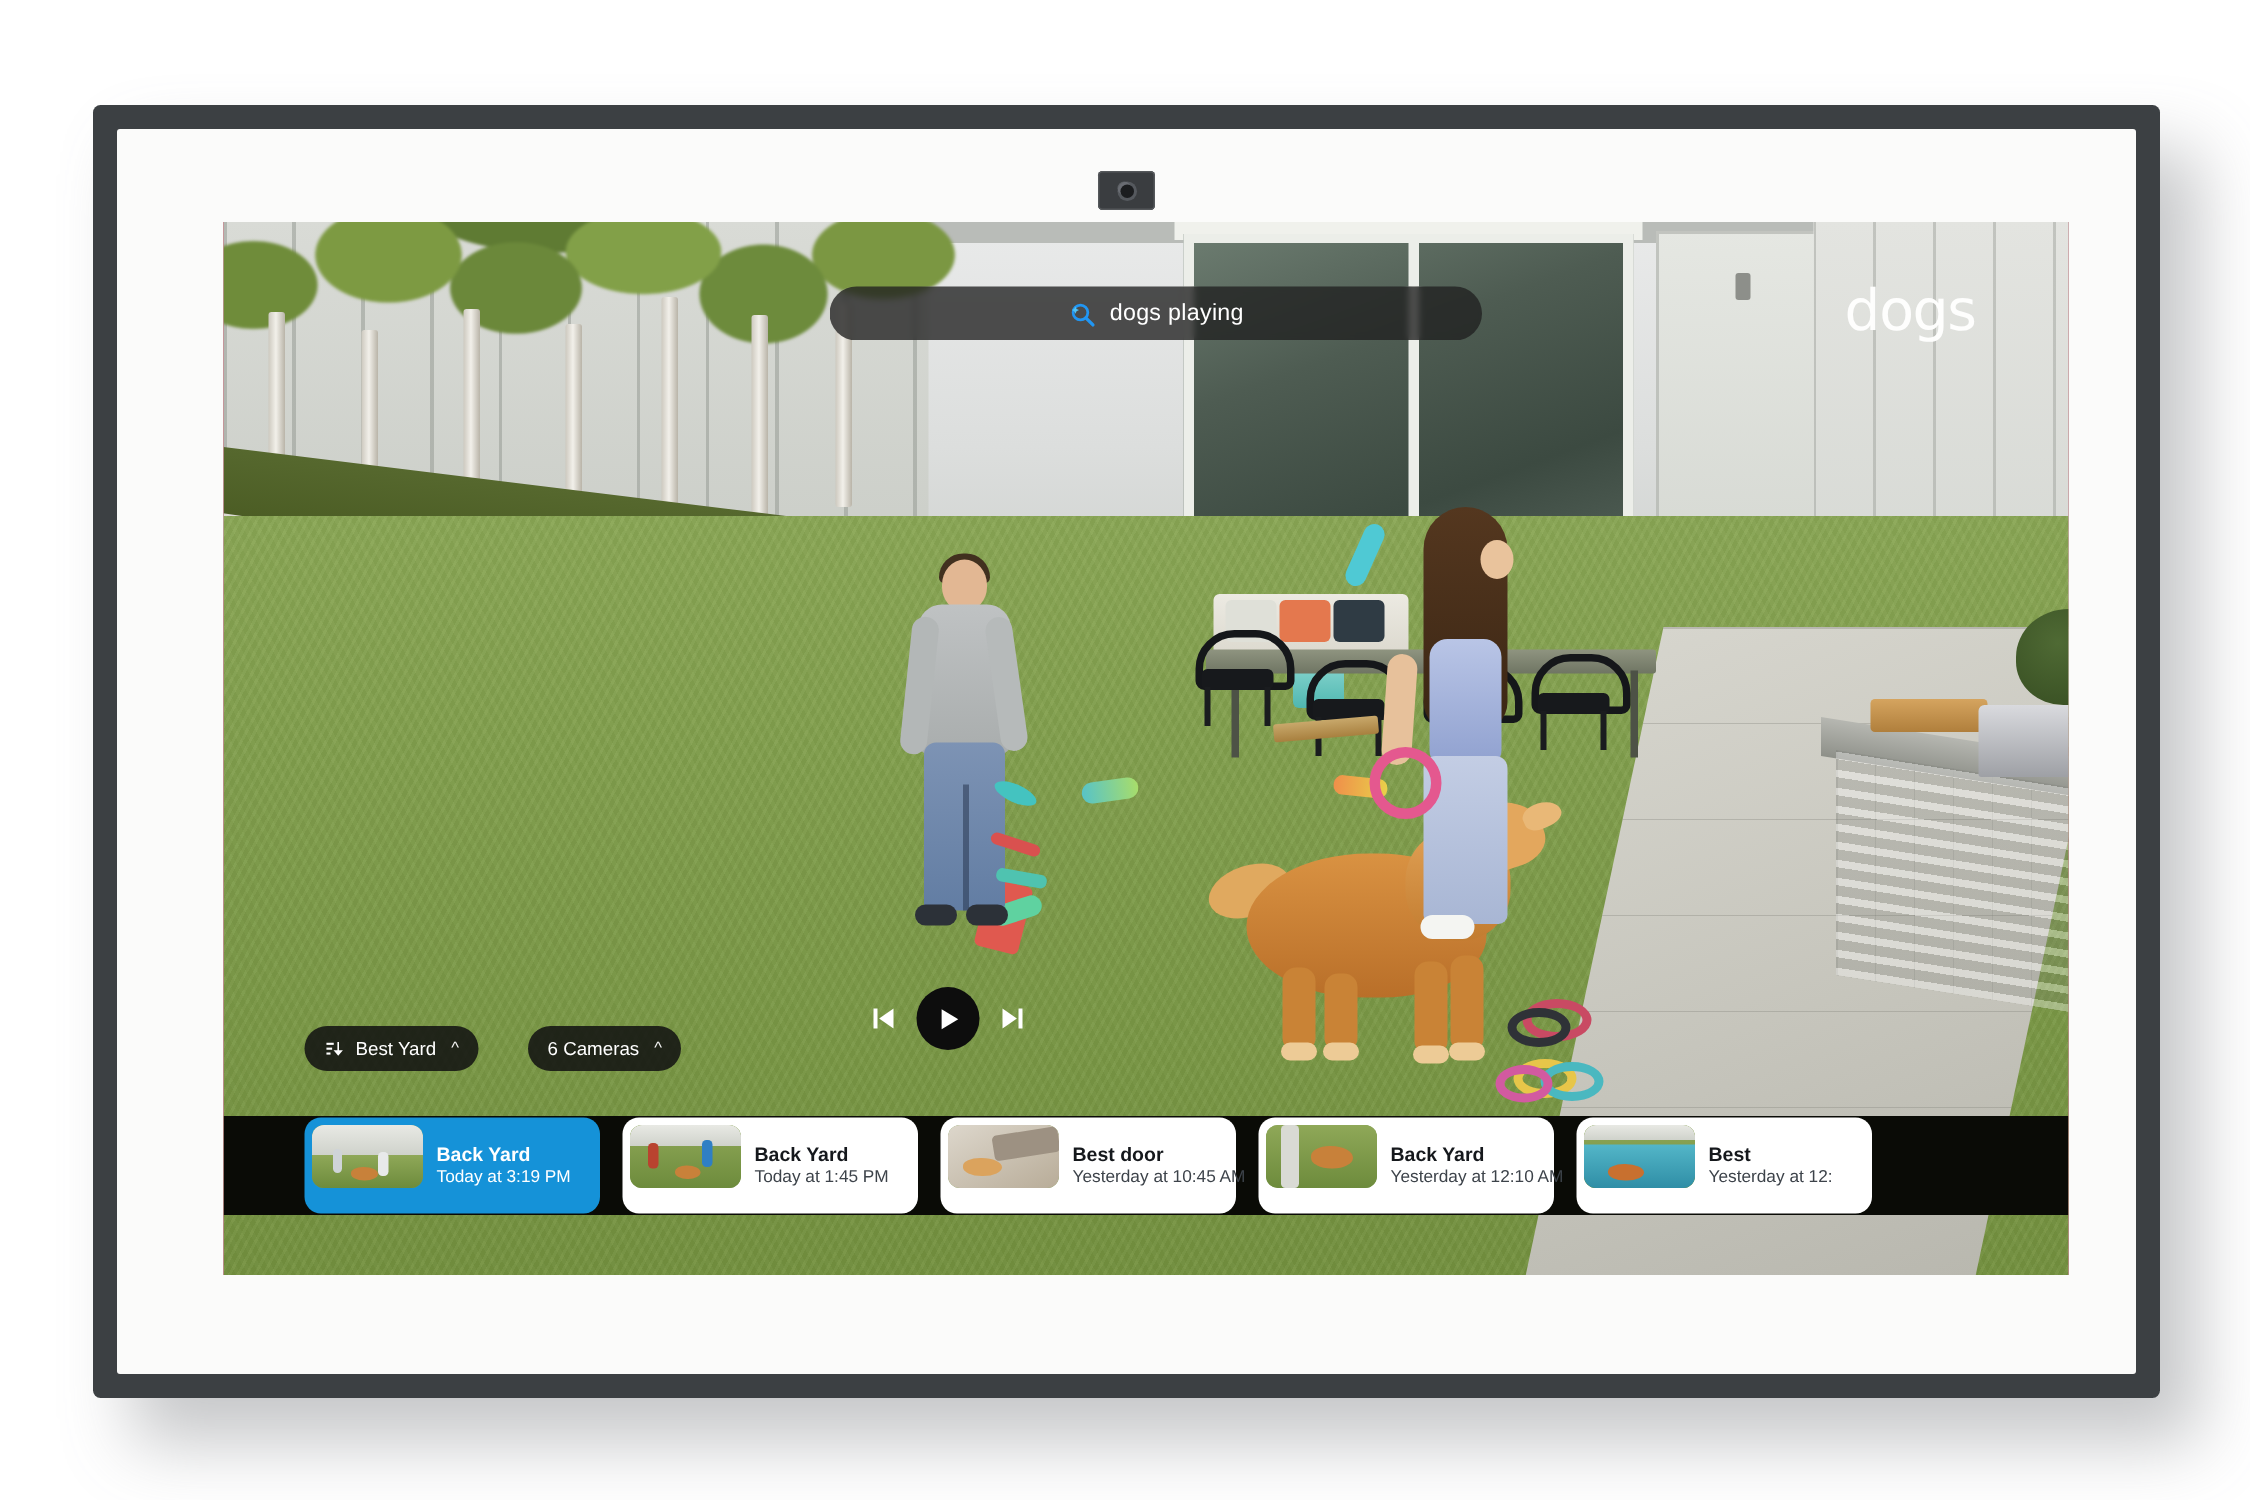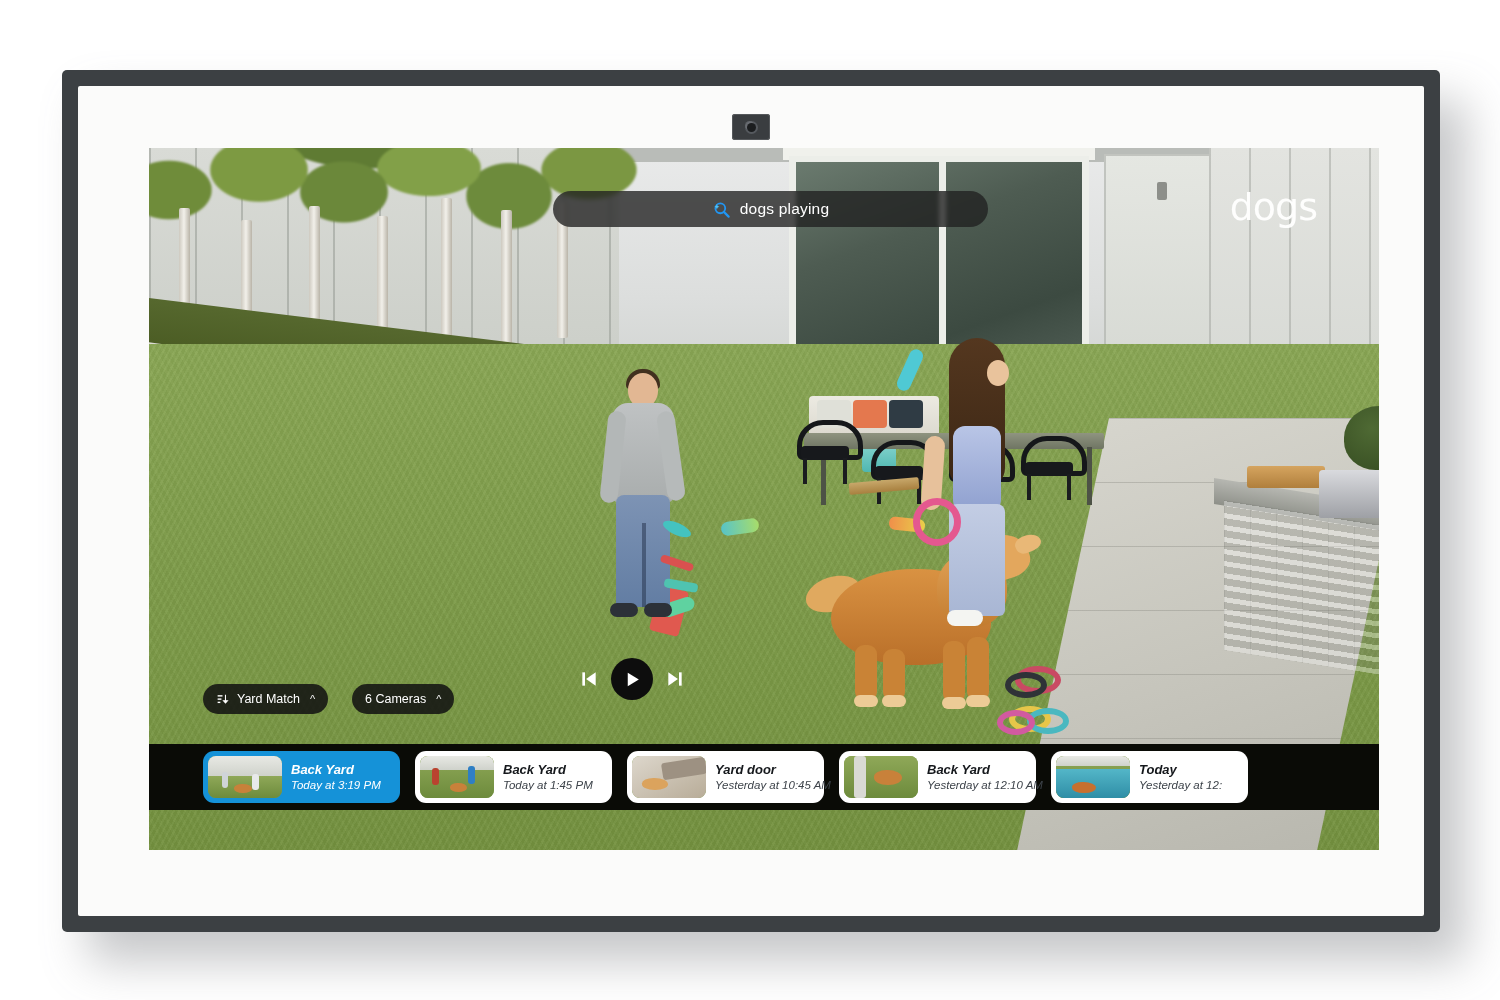--- a/index.html
+++ b/index.html
@@ -308,22 +308,22 @@
   
   .event-strip{
     position:absolute;left:0;right:0;top:596px;height:66px;
     background:#0a0b06;
   }
   .cards{
     position:absolute;left:0;top:596px;height:66px;right:0;
     display:flex;align-items:center;gap:15px;padding-left:54px;overflow:hidden;
   }
   .card{
-    flex:0 0 auto;width:197px;height:52px;border-radius:11px;background:#ffffff;
-    display:flex;align-items:center;padding:5px;box-sizing:border-box;gap:9px;font-style:italic;
+    flex:0 0 auto;width:197px;height:64px;border-radius:11px;background:#ffffff;
+    display:flex;padding:5px;box-sizing:border-box;gap:9px;
   }
   .card.selected{background:#1592d8;}
   .card-thumb{
     flex:0 0 auto;width:74px;height:42px;border-radius:8px;overflow:hidden;position:relative;
     background:#7d9a4c;
   }
   .card-text{display:flex;flex-direction:column;justify-content:center;min-width:0;}
   .card-title{font-size:13px;color:#15181c;font-weight:bold;line-height:1.22;white-space:nowrap;}
   .card-sub{font-size:11.5px;color:#3d434a;line-height:1.25;white-space:nowrap;}
   .card.selected .card-title,.card.selected .card-sub{color:#ffffff;}
@@ -500,21 +500,21 @@
 
         <div class="controls">
 
           <div class="chip" style="left:54px;top:16px">
             <svg width="13" height="13" viewBox="0 0 24 24">
               <rect x="3" y="4" width="9" height="2.6" fill="#ffffff"></rect>
               <rect x="3" y="10" width="7" height="2.6" fill="#ffffff"></rect>
               <rect x="3" y="16" width="5" height="2.6" fill="#ffffff"></rect>
               <path d="M17.5 3 v14 M17.5 18.5 l-3.6 -4.2 h7.2 z" stroke="#ffffff" stroke-width="2" fill="#ffffff"></path>
             </svg>
-            <span>Yard Match</span>
+            <span>Best Yard</span>
             <span class="cv">^</span>
           </div>
 
           <div class="chip" style="left:203px;top:16px">
             <span>6 Cameras</span>
             <span class="cv">^</span>
           </div>
         </div>
 
         <div class="transport">
@@ -566,21 +566,21 @@
                 <div class="card-sub">Today at 1:45 PM</div>
               </div>
             </div>
             <div class="card">
               <div class="card-thumb">
                 <div class="th-deck"></div>
                 <div class="th-fig" style="left:30px;top:4px;width:44px;height:17px;background:#9d9182;transform:rotate(-9deg)"></div>
                 <div class="th-dog" style="left:10px;top:22px;width:26px;height:12px;background:#dba35d"></div>
               </div>
               <div class="card-text">
-                <div class="card-title">Yard door</div>
+                <div class="card-title">Best door</div>
                 <div class="card-sub">Yesterday at 10:45 AM</div>
               </div>
             </div>
             <div class="card">
               <div class="card-thumb">
                 <div class="th-grass"></div>
                 <div class="th-fig" style="left:10px;top:0px;width:12px;height:42px;background:#d9dad4"></div>
                 <div class="th-dog" style="left:30px;top:14px;width:28px;height:15px"></div>
               </div>
               <div class="card-text">
@@ -589,21 +589,21 @@
               </div>
             </div>
             <div class="card">
               <div class="card-thumb">
                 <div class="th-grass"></div>
                 <div class="th-house" style="height:24%"></div>
                 <div class="th-pool"></div>
                 <div class="th-dog" style="left:16px;top:26px;width:24px;height:11px;background:#c8702f"></div>
               </div>
               <div class="card-text">
-                <div class="card-title">Today</div>
+                <div class="card-title">Best</div>
                 <div class="card-sub">Yesterday at 12:</div>
               </div>
             </div>
           </div>
 
       </div>
     </div>
   </div>
 </div>
 

